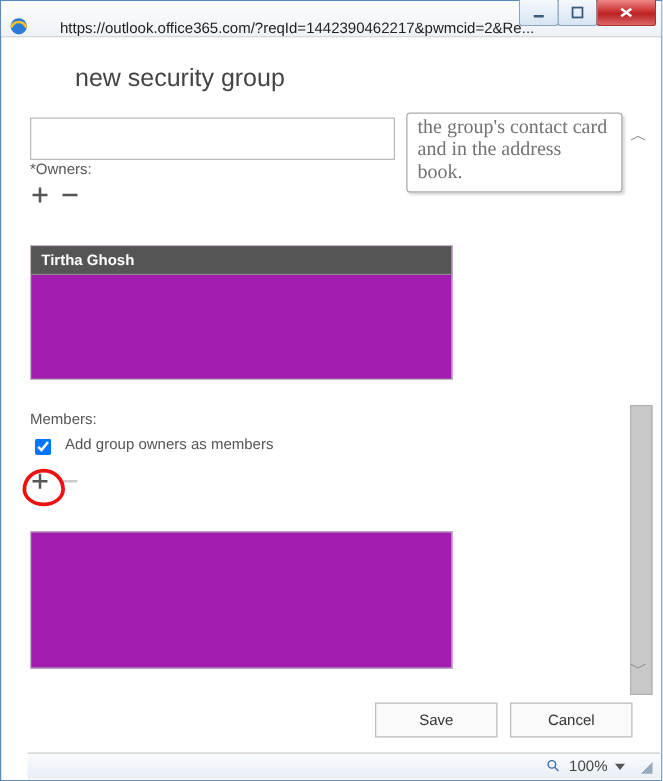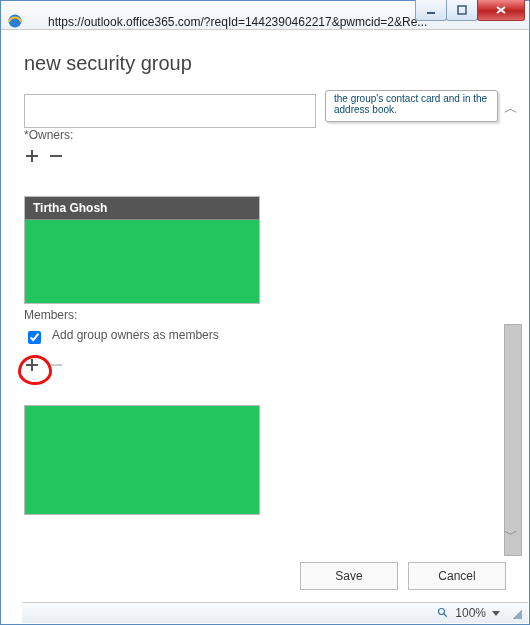--- a/index.html
+++ b/index.html
@@ -71,20 +71,21 @@
     position: absolute;
     top: 29px; left: 1px; right: 1px; bottom: 22px;
     background: #fff;
     overflow: hidden;
   }
   .page-title {
     font-size: 20px;
     font-weight: 200;
     color: #444;
     padding: 22px 0 12px 22px;
+    margin-left: 36px;
   }
   .inner {
     position: absolute;
     left: 22px;
     right: 40px;
     top: 64px;
     bottom: 50px;
   }
   .top-input {
     width: 292px;
@@ -93,24 +94,25 @@
     box-sizing: border-box;
   }
   .tooltip-box {
     position: absolute;
     right: -10px;
     top: -4px;
     width: 155px;
     border: 1px solid #aaa;
     border-radius: 3px;
     padding: 2px 8px 6px;
-    font-size: 10px;
-    color: #0c4a6e;
+    font-size: 16px;
+    color: #737373;
     background: #fff;
     box-shadow: 2px 2px 2px rgba(0,0,0,.15);
+    font-family: Liberation Serif, serif;
   }
   .section-label {
     font-size: 12px;
     color: #555;
   }
   .pm-row {
     display: flex;
     align-items: center;
     gap: 8px;
     margin: 4px 0 6px;
@@ -118,23 +120,23 @@
   .pm-btn {
     font-size: 22px;
     line-height: 1;
     color: #555;
     cursor: pointer;
     font-weight: 300;
   }
   .pm-btn.enabled { color: #555; }
   .pm-btn.disabled { color: #ccc; cursor: default; }
   .listbox {
-    width: 236px;
+    width: 338px;
     border: 1px solid #bbb;
-    background: #22c55e;
+    background: #a21caf;
     box-sizing: border-box;
     margin-top: 28px;
   }
   .listbox.owners { height: 108px; }
   .listbox.members { height: 110px; }
   .list-item {
     background: #555;
     color: #fff;
     font-size: 12px;
     font-weight: bold;
@@ -289,21 +291,21 @@
         <span class="pm-btn enabled">
           <svg width="16" height="16" viewBox="0 0 16 16">
               <rect x="2" y="7" width="12" height="2" fill="#555"></rect>
             </svg>
         </span>
       </div>
       <div class="listbox owners">
         <div class="list-item">Tirtha Ghosh</div>
       </div>
 
-      <div class="section-label" style="margin-top:4px;">Members:</div>
+      <div class="section-label" style="margin-top:24px;">Members:</div>
       <label class="cb-row">
         <input type="checkbox" checked="" style="">
         <span>Add group owners as members</span>
       </label>
       <div class="pm-row">
         <span class="pm-btn enabled">
           <svg width="16" height="16" viewBox="0 0 16 16">
               <path d="M7 2h2v12H7zM2 7h12v2H2z" fill="#555"></path>
             </svg>
         </span>

